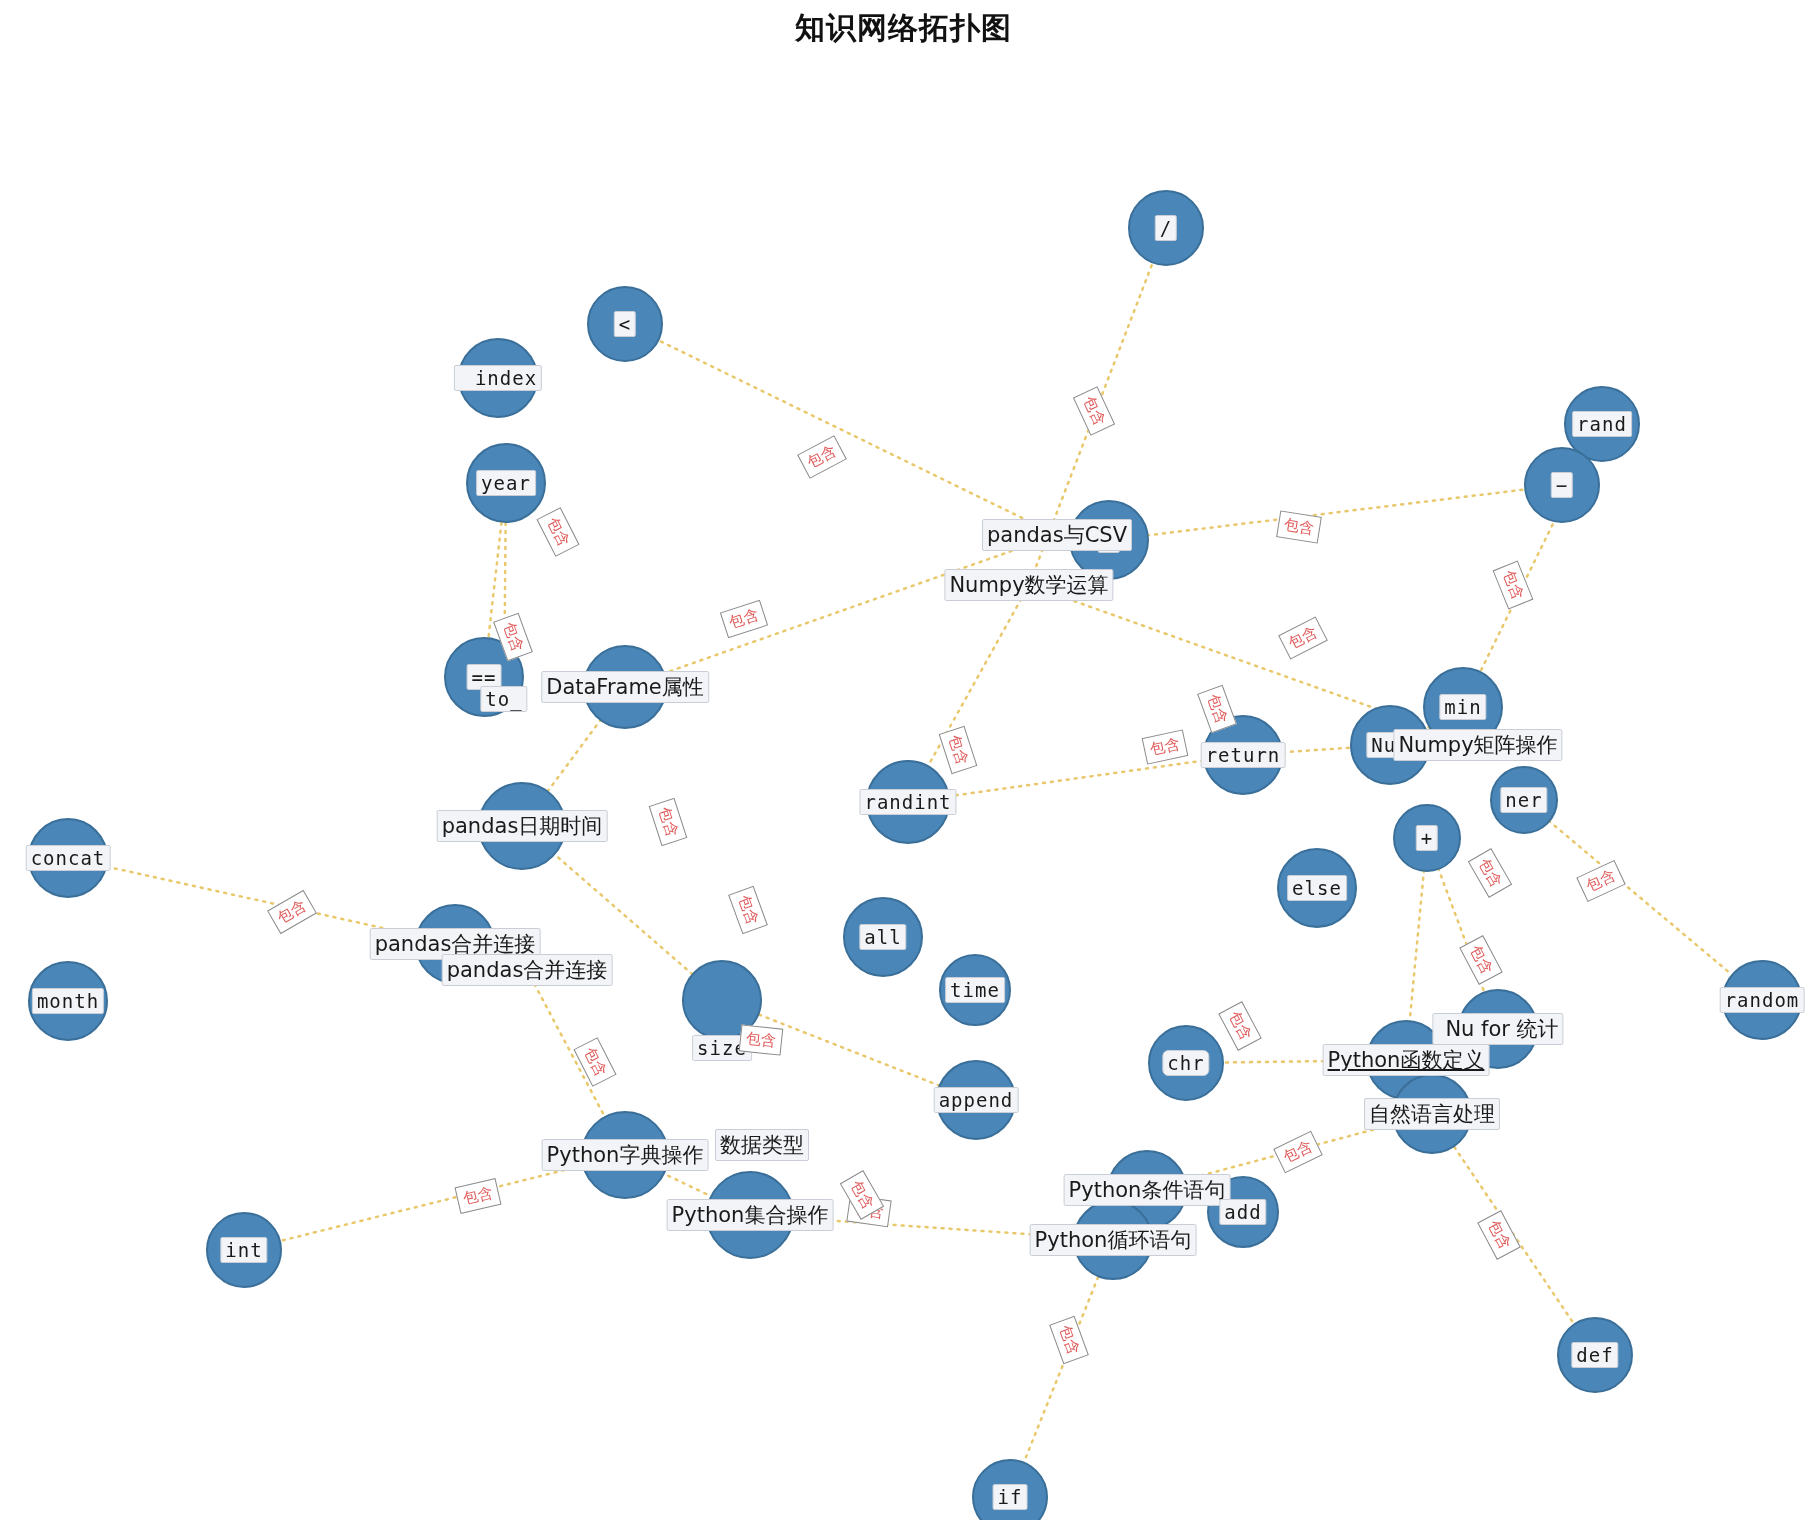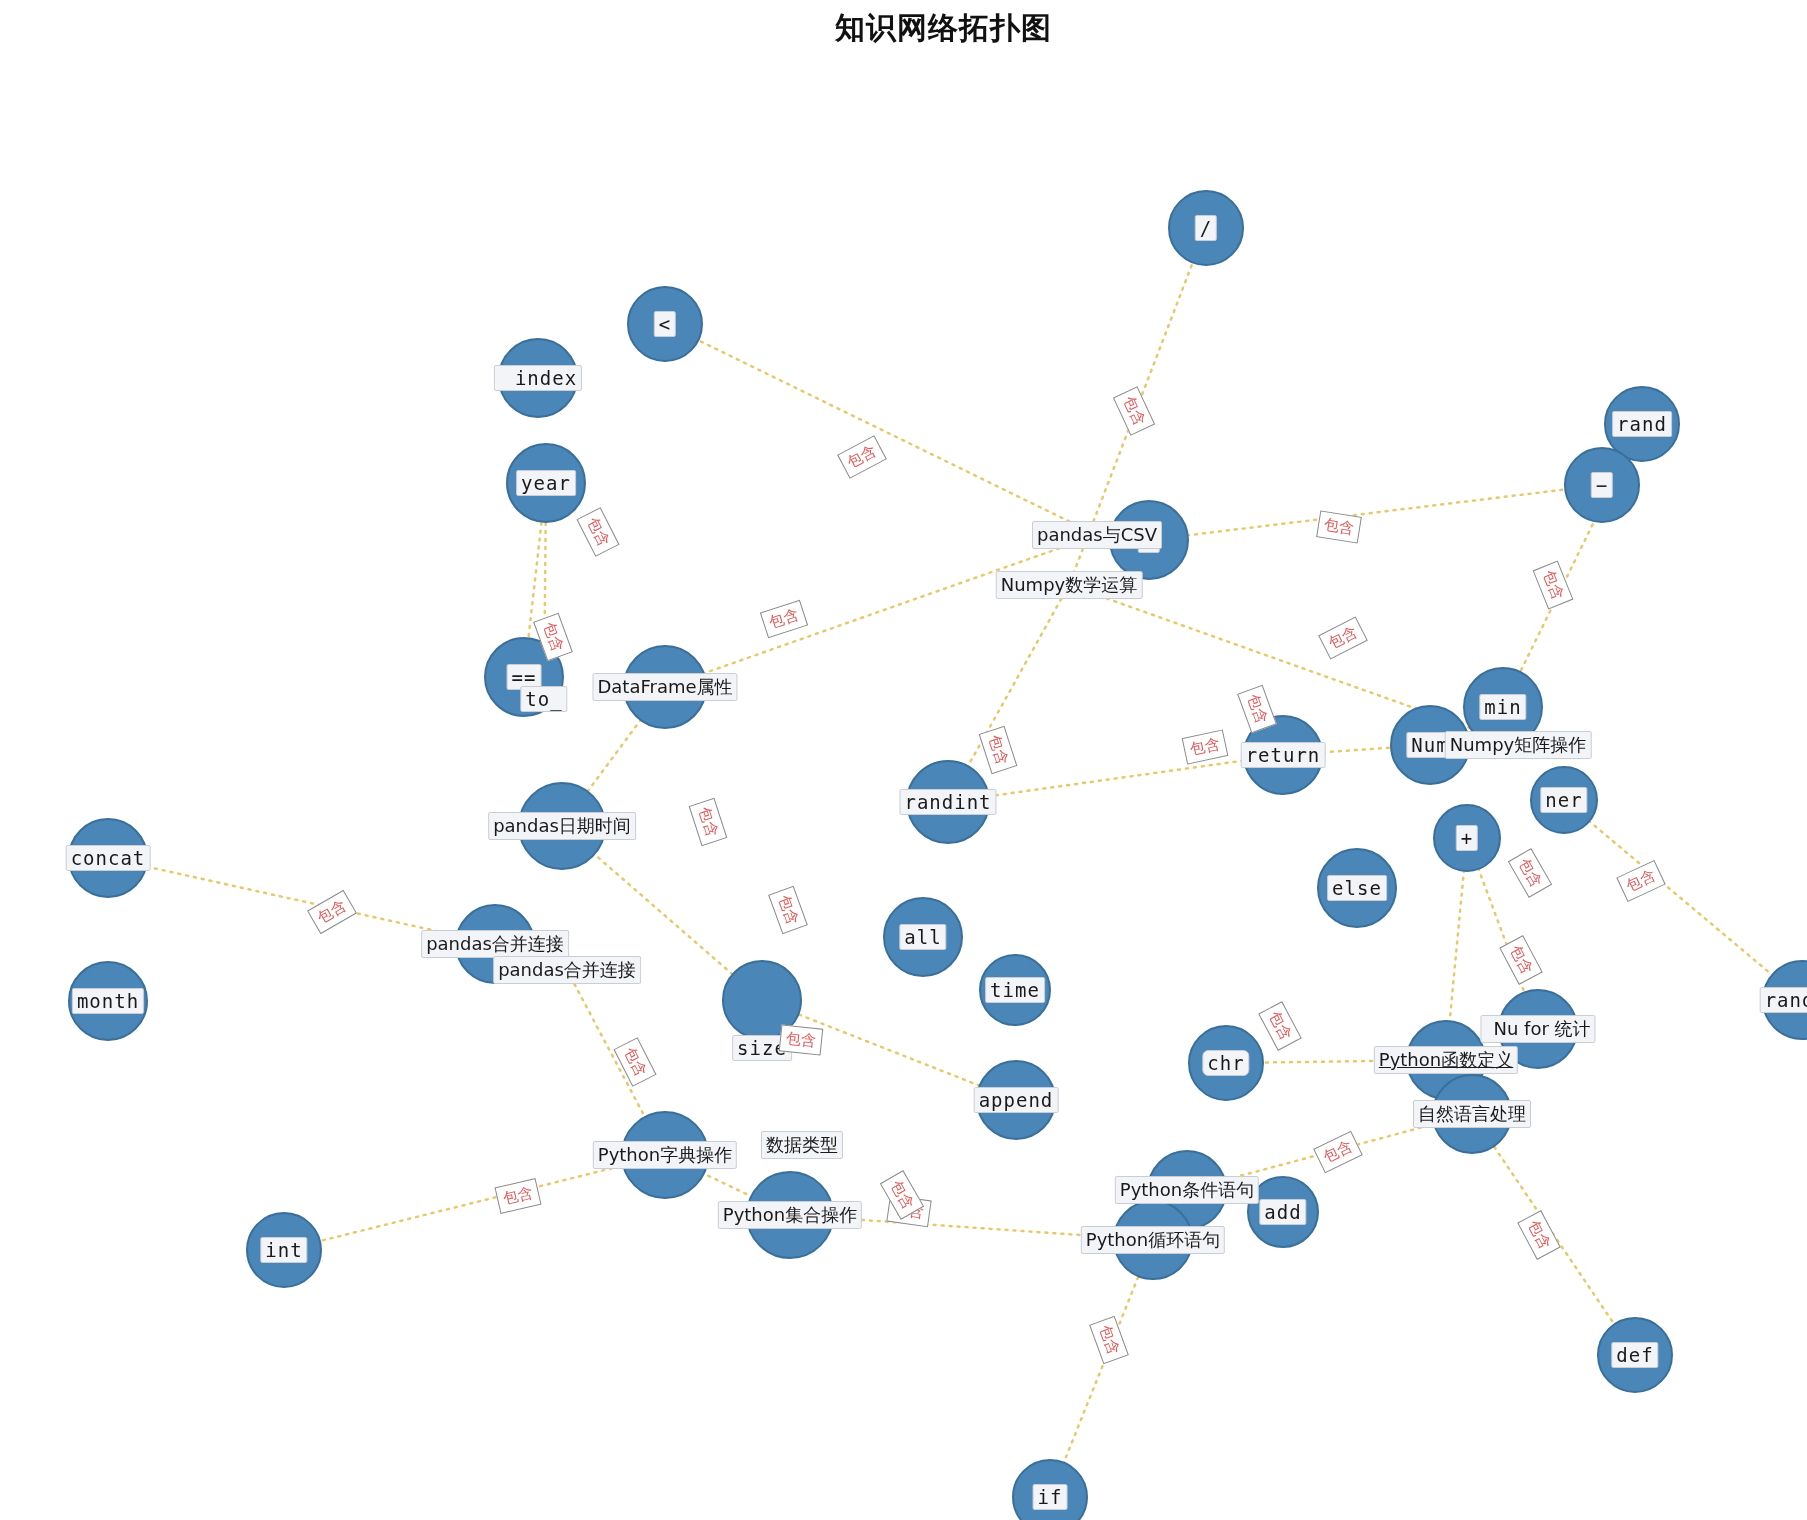--- a/index.html
+++ b/index.html
@@ -12,21 +12,20 @@
     height: 1520px;
     position: relative;
     font-family: "Liberation Sans", sans-serif;
     overflow: hidden;
   }
   #canvas {
     position: absolute;
     left: 0; top: 0;
     width: 1447px;
     height: 1520px;
-    margin-left: 40px;
   }
   #title {
     position: absolute;
     top: 8px;
     left: 0;
     width: 1807px;
     text-align: center;
     font-size: 30px;
     font-weight: bold;
     color: #111111;
@@ -58,21 +57,21 @@
     padding: 1px 4px;
     box-sizing: border-box;
   }
   .label-mono {
     font-family: "DejaVu Sans Mono", monospace;
     font-size: 19px;
     letter-spacing: 1px;
   }
   .label-cjk {
     font-family: "DejaVu Sans", sans-serif;
-    font-size: 18px;
+    font-size: 21px;
   }
   .edge-label {
     position: absolute;
     transform: translate(-50%, -50%) rotate(var(--rot, 0deg));
     background: #ffffff;
     border: 1px solid #8a8a8a;
     color: #e05a5a;
     font-family: "DejaVu Sans", sans-serif;
     font-size: 15px;
     padding: 3px 5px;

